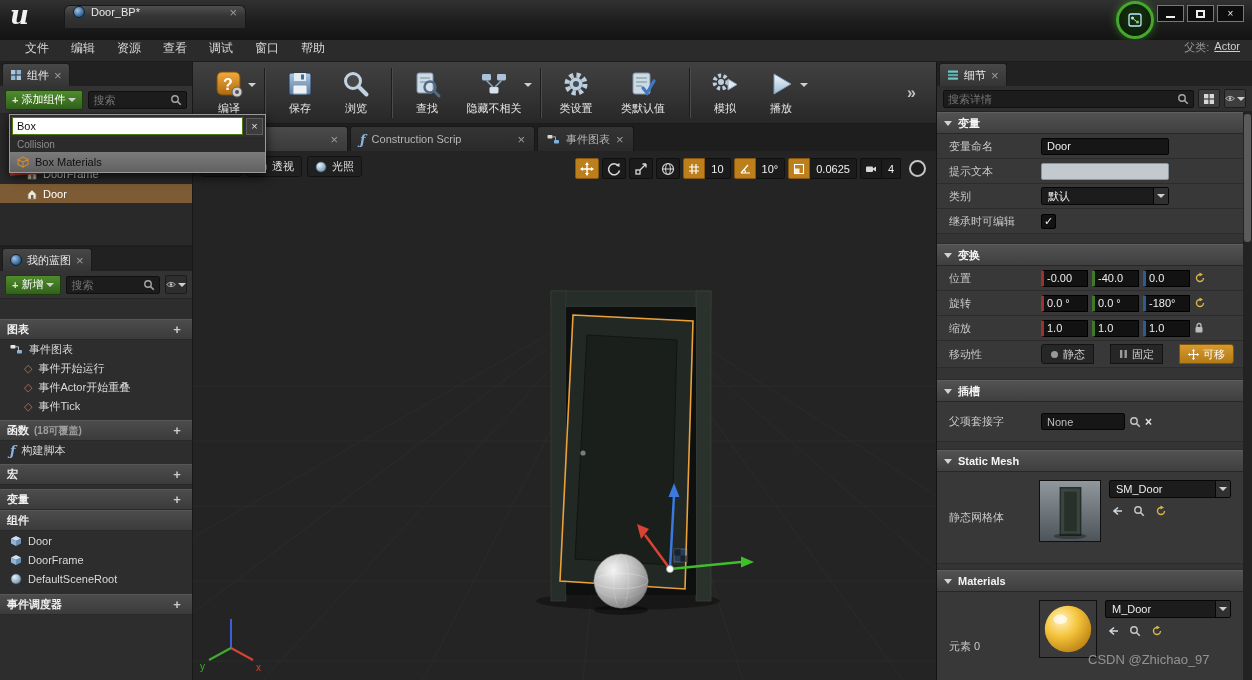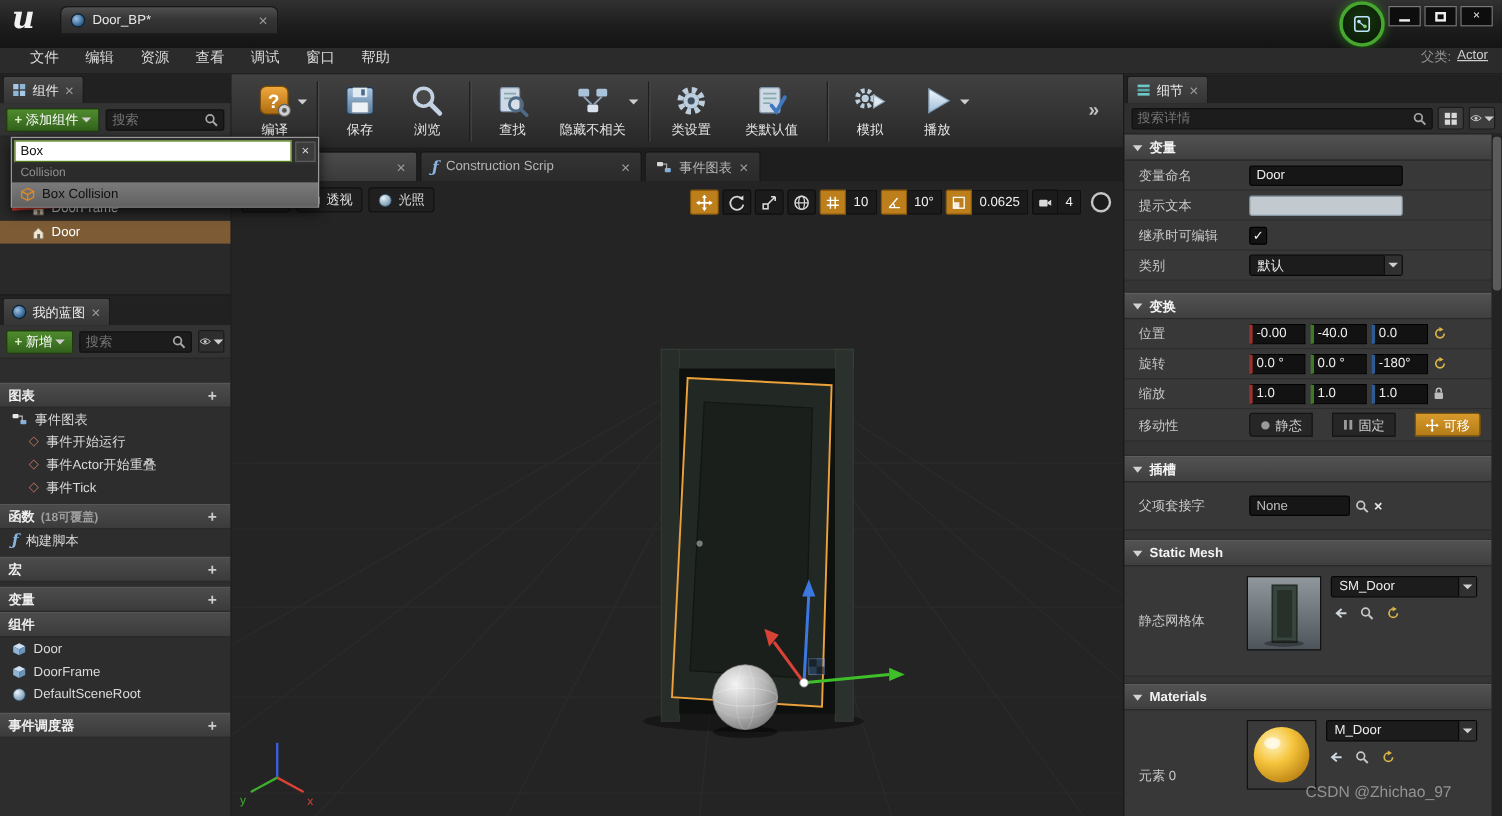--- a/index.html
+++ b/index.html
@@ -7,23 +7,23 @@
   font-family:"Liberation Sans","DejaVu Sans",sans-serif;font-size:12px;color:#ccc}
 #app{position:relative;width:1252px;height:680px;background:#2b2b2b}
 svg{display:block}
 .i12{width:12px;height:12px}.i14{width:14px;height:14px}
 
 
 #titlebar{position:absolute;left:0;top:0;width:1252px;height:40px;
   background:linear-gradient(#313131,#1d1d1d 55%,#141414)}
 .ue-logo{position:absolute;left:10px;top:0;font-family:"DejaVu Serif",serif;
   font-style:italic;font-weight:bold;font-size:26px;color:#f2f2f2}
-.app-tab{position:absolute;left:50px;top:5px;width:182px;height:23px;
+.app-tab{position:absolute;left:64px;top:5px;width:182px;height:23px;
   background:linear-gradient(#505050,#353535 45%,#2b2b2b);border:1px solid #181818;border-bottom:none;
-  border-radius:6px 6px 0 0;display:flex;align-items:center;gap:6px;padding:0 8px;color:#e8e8e8;font-size:11px}
+  border-radius:6px 6px 0 0;display:flex;align-items:flex-start;gap:6px;padding:0 8px;color:#e8e8e8;font-size:11px}
 .tab-doc-icon{width:12px;height:12px;border-radius:50%;flex-shrink:0;
   background:radial-gradient(circle at 35% 35%,#9fc3e8,#2b5d8a 70%,#16344f);border:1px solid #0e2233}
 .tab-close{margin-left:auto;color:#9d9d9d;font-size:13px;line-height:1}
 .win-btns{position:absolute;right:8px;top:5px;display:flex;gap:3px}
 .win-btn{width:27px;height:17px;background:#0d0d0d;border:1px solid #787878;
   display:flex;align-items:center;justify-content:center;color:#eee;font-size:10px}
 .win-min-glyph{width:9px;height:2px;background:#eee;margin-top:7px}
 .win-max-glyph{width:9px;height:8px;border:2px solid #eee}
 .bp-badge{position:absolute;right:98px;top:1px;width:38px;height:38px;border-radius:50%;
   background:radial-gradient(circle at 50% 38%,#17350f,#091607);border:3px solid #45a72e;
@@ -713,36 +713,36 @@
         <div class="text-field" style="width:128px">Door</div>
       </div>
     </div>
     <div class="d-row">
       <div class="d-label">提示文本</div>
       <div class="d-val">
         <div class="text-field light" style="width:128px"></div>
       </div>
     </div>
     <div class="d-row">
-      <div class="d-label">继承时可编辑</div>
-      <div class="d-val">
-        <div class="checkbox">
-              <span>✓</span>
-            </div>
-      </div>
-    </div>
-    <div class="d-row">
       <div class="d-label">类别</div>
       <div class="d-val">
         <div class="dd" style="width:128px">
           <span class="dd-label">默认</span>
           <span class="dd-caret">
                 <span class="caret-down"></span>
               </span>
         </div>
+      </div>
+    </div>
+    <div class="d-row">
+      <div class="d-label">继承时可编辑</div>
+      <div class="d-val">
+        <div class="checkbox">
+              <span>✓</span>
+            </div>
       </div>
     </div>
     <div class="d-gap" style="height:10px"></div>
 
     <div class="d-section">
       <span class="d-tri"></span>
       <span>变换</span>
     </div>
     <div class="d-row">
       <div class="d-label">位置</div>
@@ -909,21 +909,21 @@
     <input type="text" value="Box" style="">
     <div class="popup-x">
       <span>×</span>
     </div>
   </div>
   <div class="popup-cat">Collision</div>
   <div class="popup-item">
     <svg class="i12" viewBox="0 0 12 12">
       <path d="M6 1 L11 3.5 L6 6 L1 3.5 Z M1 3.5 V8.5 L6 11 V6 M11 3.5 V8.5 L6 11" fill="none" stroke="#d6882a" stroke-width="1.1"></path>
     </svg>
-    <span>Box Collision</span>
+    <span>Box Materials</span>
   </div>
 </div>
 
 <div class="red-annotation"></div>
 
 <div class="watermark">CSDN @Zhichao_97</div>
 
 </div>
 
 </body></html>

